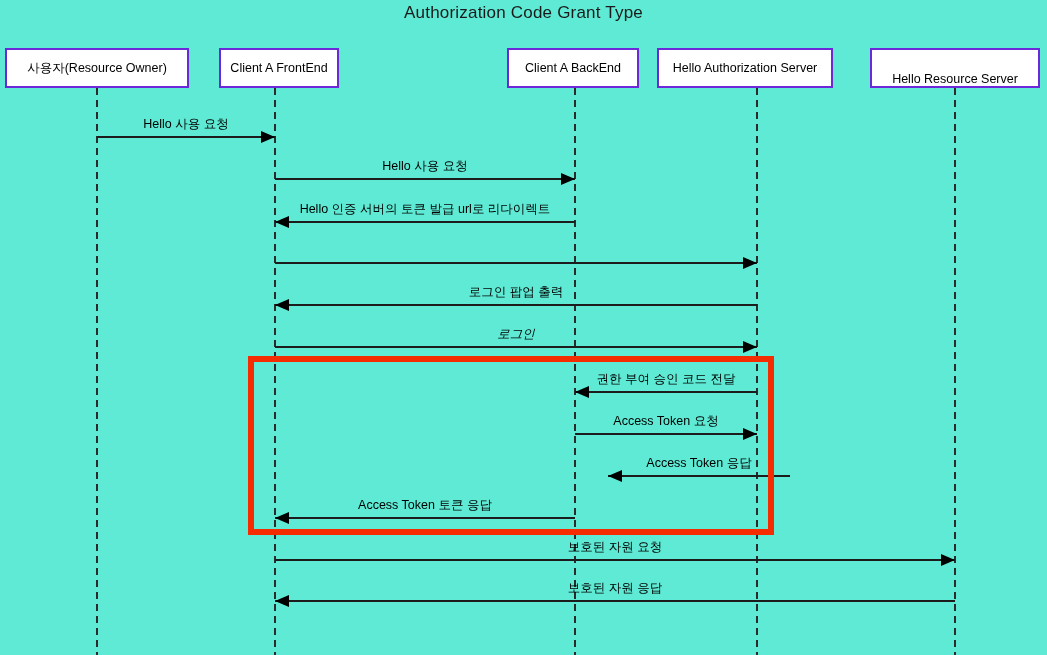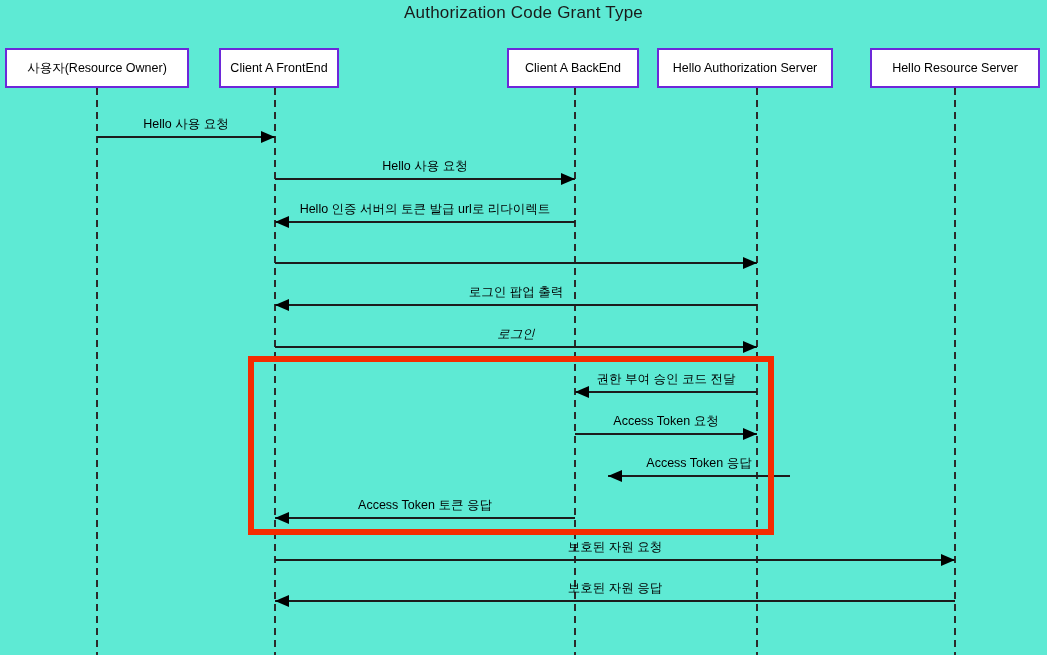--- a/index.html
+++ b/index.html
@@ -117,21 +117,21 @@
       </div>
       <div class="actor" style="left: 219px; width: 120px;">
         <span class="actor-label">Client A FrontEnd</span>
       </div>
       <div class="actor" style="left: 507px; width: 132px;">
         <span class="actor-label">Client A BackEnd</span>
       </div>
       <div class="actor" style="left: 657px; width: 176px;">
         <span class="actor-label">Hello Authorization Server</span>
       </div>
-      <div class="actor" style="left: 870px; width: 170px;">
+      <div class="actor" style="left: 870px; width: 170px; align-items: flex-end;">
         <span class="actor-label">Hello Resource Server</span>
       </div>
     </div>
   <div id="messages">
       <div class="message" style="left: 97px; width: 178px; top: 114px;">
         <div class="msg-label">Hello 사용 요청</div>
         <div class="msg-line" style="border-top-color: rgb(28, 28, 28);"></div>
         <div class="arrowhead right"></div>
       </div>
       <div class="message" style="left: 275px; width: 300px; top: 156px;">

